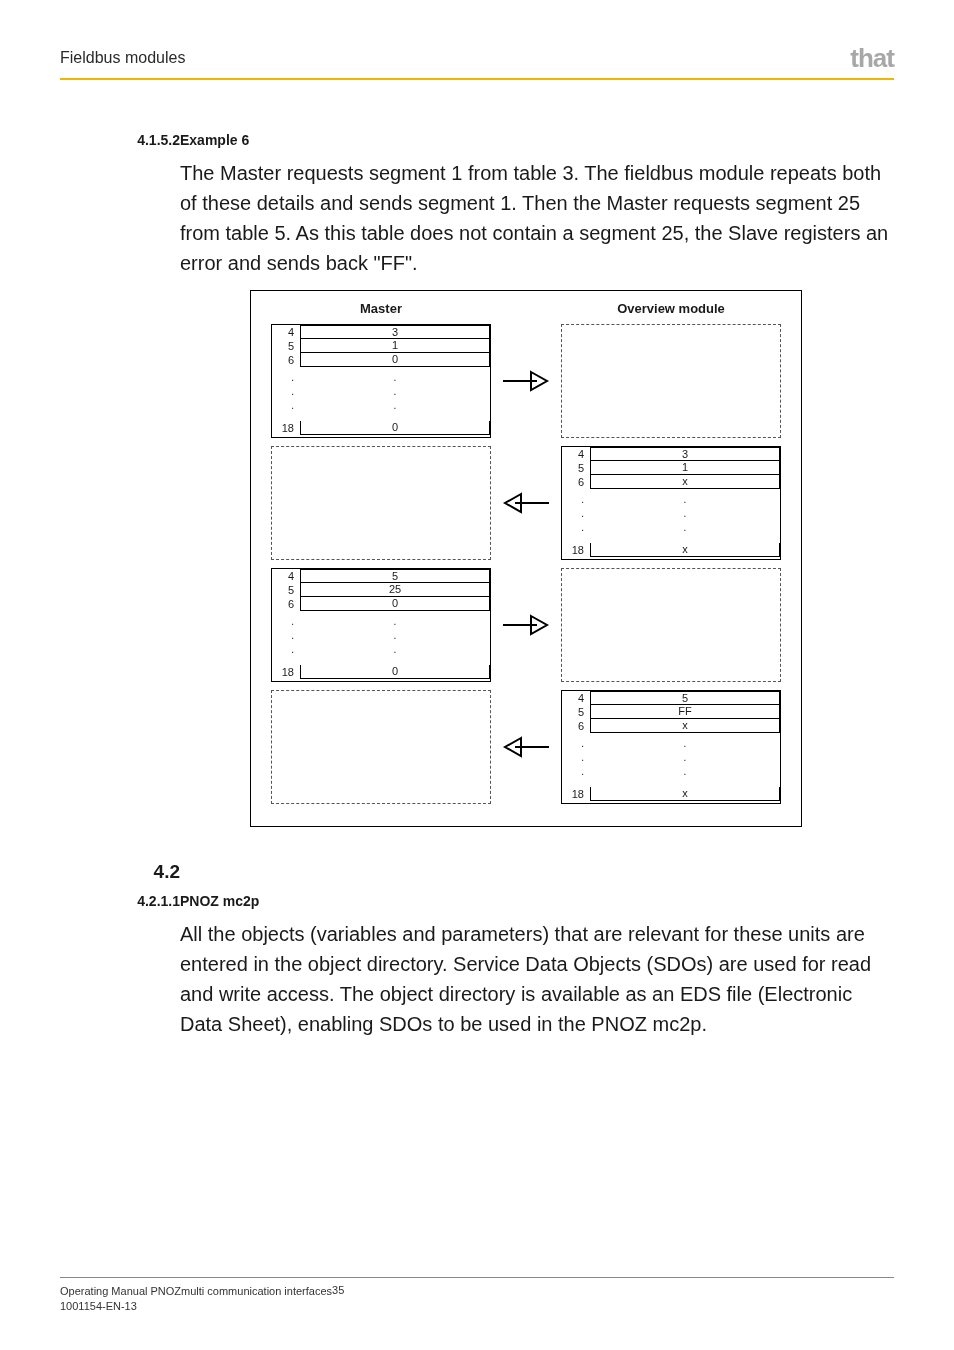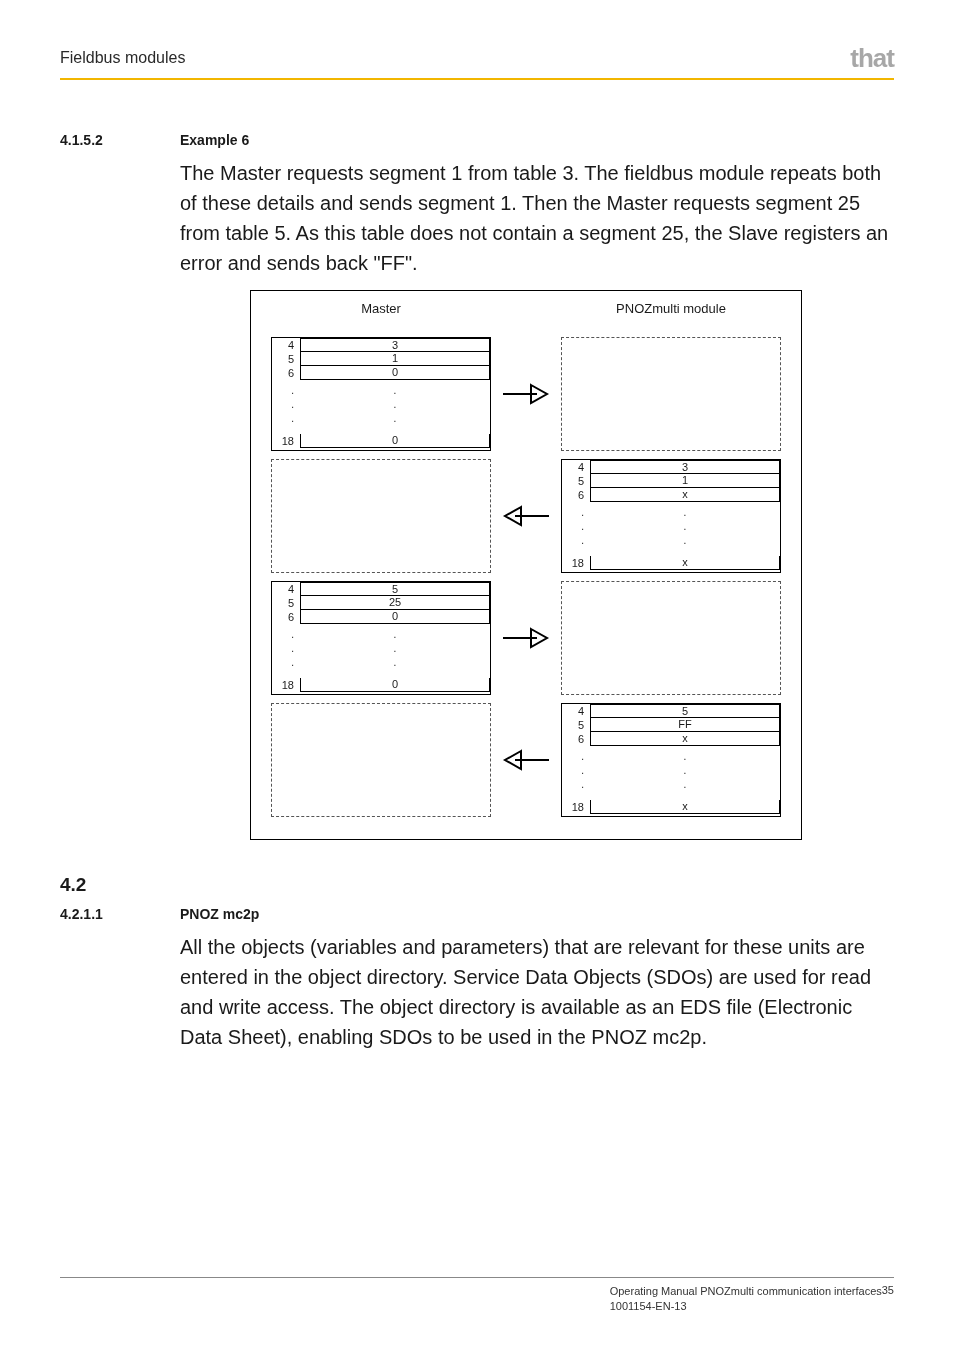--- a/index.html
+++ b/index.html
@@ -37,20 +37,21 @@
     border: none;
     border-top: 2.5px solid #f2b600;
     margin-top: 4px;
   }
   .content {
     padding-top: 52px;
   }
   .sec-row {
     display: flex;
     margin-bottom: 10px;
+    text-align: right;
   }
   .sec-num {
     width: 120px;
     flex-shrink: 0;
     font-weight: 700;
   }
   .h3 .sec-num, .h3 .sec-title { font-size: 14px; }
   .h1 .sec-num, .h1 .sec-title { font-size: 19px; }
   .h2 .sec-num, .h2 .sec-title { font-size: 16px; }
   .sec-title { font-weight: 700; }
@@ -68,21 +69,22 @@
     margin-left: 190px;
     width: 552px;
     border: 1px solid #000;
     padding: 10px 20px 14px 20px;
     margin-top: 10px;
     margin-bottom: 34px;
     font-size: 12px;
   }
   .dia-header {
     display: flex;
-    margin-bottom: 21px;
+    margin-bottom: 8px;
+    font-weight: bold;
   }
   .dia-header > div { text-align: center; font-size: 13px; }
   .dia-col-left  { width: 220px; }
   .dia-col-arrow { width: 70px; }
   .dia-col-right { width: 220px; }
   .dia-row {
     display: flex;
     margin: 8px 0;
     align-items: flex-start;
   }
@@ -154,21 +156,21 @@
     left: 60px;
     right: 60px;
   }
   .footer-line {
     border: none;
     border-top: 1px solid #888;
     margin-bottom: 6px;
   }
   .footer-row {
     display: flex;
-    justify-content: flex-end;
+    justify-content: flex-start;
     font-size: 11px;
     color: #333;
   }
   .footer-left p { font-size: 11px; line-height: 1.35; }
 </style>
 </head>
 <body>
 
 <div class="page">
 
@@ -183,21 +185,21 @@
     <div class="sec-row h3">
       <div class="sec-num">4.1.5.2</div>
       <div class="sec-title">Example 6</div>
     </div>
     <p class="para">The Master requests segment 1 from table 3. The fieldbus module repeats both of these details and sends segment 1. Then the Master requests segment 25 from table 5. As this table does not contain a segment 25, the Slave registers an error and sends back "FF".</p>
 
     <div class="diagram">
       <div class="dia-header">
         <div class="dia-col-left">Master</div>
         <div class="dia-col-arrow"></div>
-        <div class="dia-col-right">PNOZmulti module</div>
+        <div class="dia-col-right">Overview module</div>
       </div>
 
       <div id="dia-rows">
           <div class="dia-row">
             <div class="cell solid-box">
               <div class="table-inner">
                 <div class="row-line" style="top: 0px;">
                   <div class="idx">4</div>
                   <div class="val first">3</div>
                 </div>

